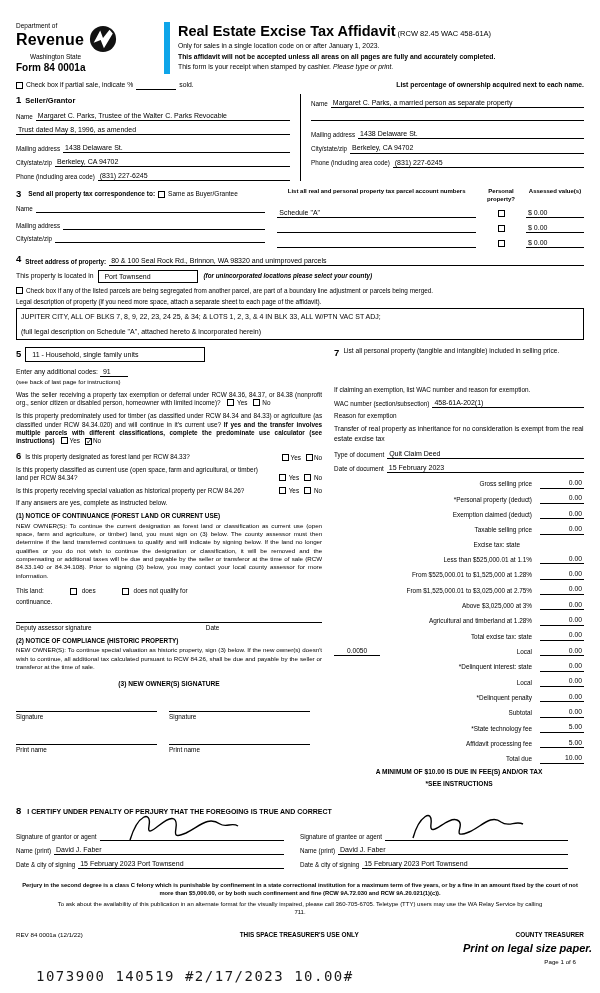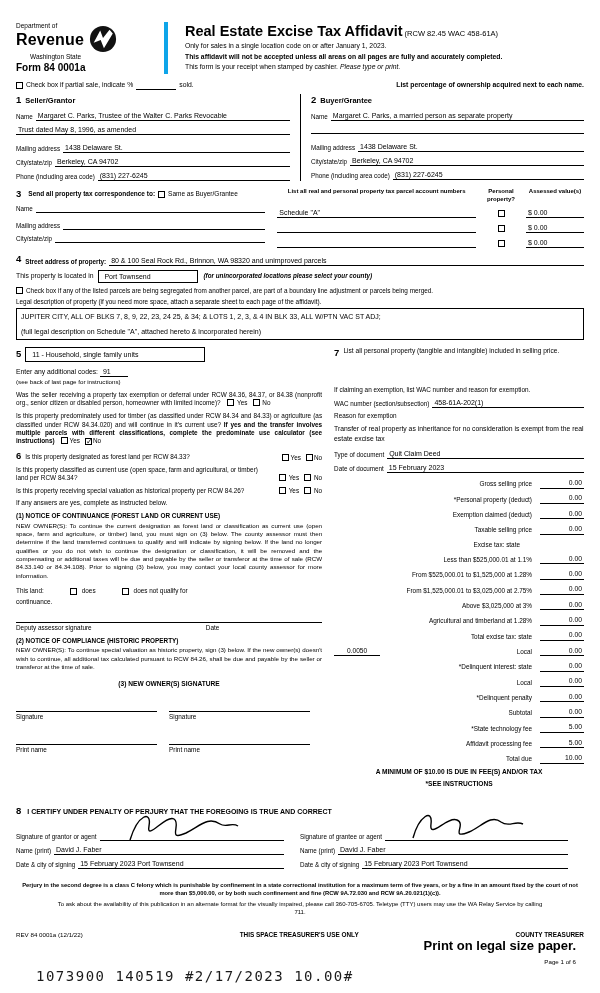--- a/index.html
+++ b/index.html
@@ -13,21 +13,21 @@
 .secnum{font-weight:700;font-size:9.5px;margin-right:4px}
 
 .header{display:flex;margin-bottom:7px}
 .agency{width:148px;flex:none}
 .agency-row{display:flex;align-items:flex-start}
 .dept-small{font-size:6.5px}
 .dept-name{font-size:16px;font-weight:700;letter-spacing:.2px}
 .dept-state{font-size:6.5px;margin-left:14px}
 .logo{margin-left:5px;margin-top:3px;line-height:0}
 .form-number{font-size:10px;font-weight:700;}
-.titleblock{flex:1;border-left:4px solid #0ea5e9;padding-left:17px}
+.titleblock{flex:1;border-left:6px solid #0ea5e9;padding-left:8px}
 .form-title{font-size:14.5px;font-weight:700}
 .title-rcw{font-size:7.5px}
 .note{font-size:6.8px;margin-top:1.5px}
 
 .partial{align-items:center;gap:3px;font-size:6.8px;margin:3px 0 4px}
 .blankline{display:inline-block;width:40px;border-bottom:1px solid #000;height:8px}
 .spacer{flex:1}
 .partial-right{font-weight:700}
 
 .sec12{display:flex;margin-bottom:5px}
@@ -107,21 +107,21 @@
 .sec8-title{font-size:7px;font-weight:700}
 .sec8-cols{display:flex;margin-top:10px}
 .sec8-col{width:50%;padding-right:16px}
 .sig-target{position:relative;overflow:visible}
 .scribble{position:absolute;left:22px;bottom:-8px;pointer-events:none}
 
 .perjury{font-size:5.8px;font-weight:700;text-align:center;margin-top:12px;line-height:1.4;padding:0 6px}
 .altformat{font-size:6px;text-align:center;margin-top:4px;padding:0 40px}
 .bottomrow{display:flex;justify-content:space-between;align-items:center;margin-top:14px;font-size:6.2px}
 .bottomrow b{font-size:6.4px}
-.print-note{position:absolute;right:24px;bottom:38px;font-weight:700;font-size:13px}
+.print-note{position:absolute;right:8px;bottom:38px;font-weight:700;font-style:italic;font-size:11px}
 .page-num{position:absolute;right:24px;bottom:27px;font-size:6.2px}
 .stamp{position:absolute;left:36px;bottom:8px;font-family:"DejaVu Sans Mono",monospace;font-size:14px;letter-spacing:1.5px;color:#1a1a1a}
 </style>
 </head>
 <body>
 
 <div class="page">
 
   <div class="header">
     <div class="agency">
@@ -177,21 +177,20 @@
       <div class="fieldline">
         <span class="flabel">City/state/zip</span>
         <span class="fval">Berkeley, CA 94702</span>
       </div>
       <div class="fieldline">
         <span class="flabel">Phone (including area code)</span>
         <span class="fval">(831) 227-6245</span>
       </div>
     </div>
     <div class="party">
-      <div class="sec-title"><b class="secnum">2</b><b>Buyer/Grantee</b></div>
       <div class="fieldline">
         <span class="flabel">Name</span>
         <span class="fval">Margaret C. Parks, a married person as separate property</span>
       </div>
       <div class="fieldline">
         <span class="fval"></span>
       </div>
       <div class="fieldline mt8">
         <span class="flabel">Mailing address</span>
         <span class="fval">1438 Delaware St.</span>

